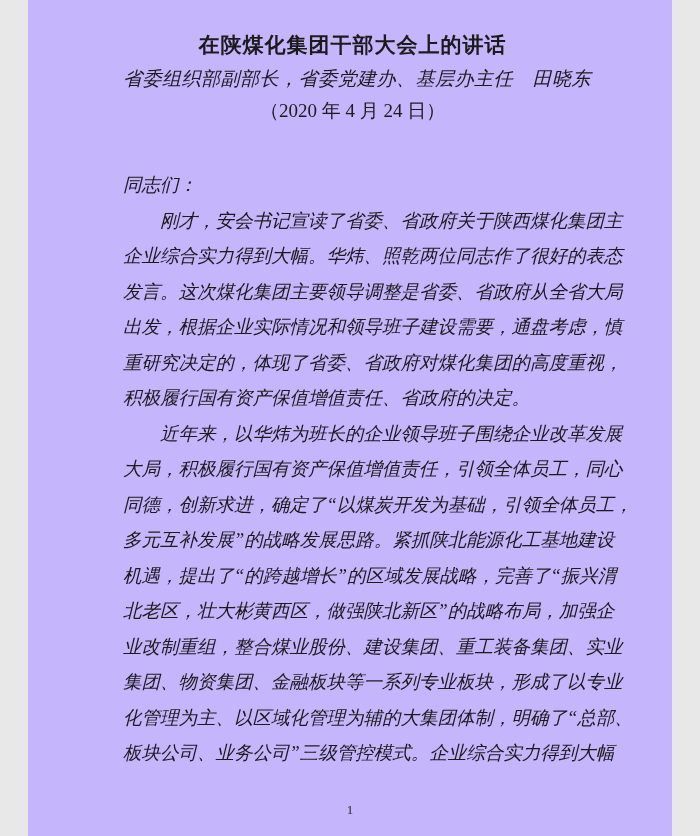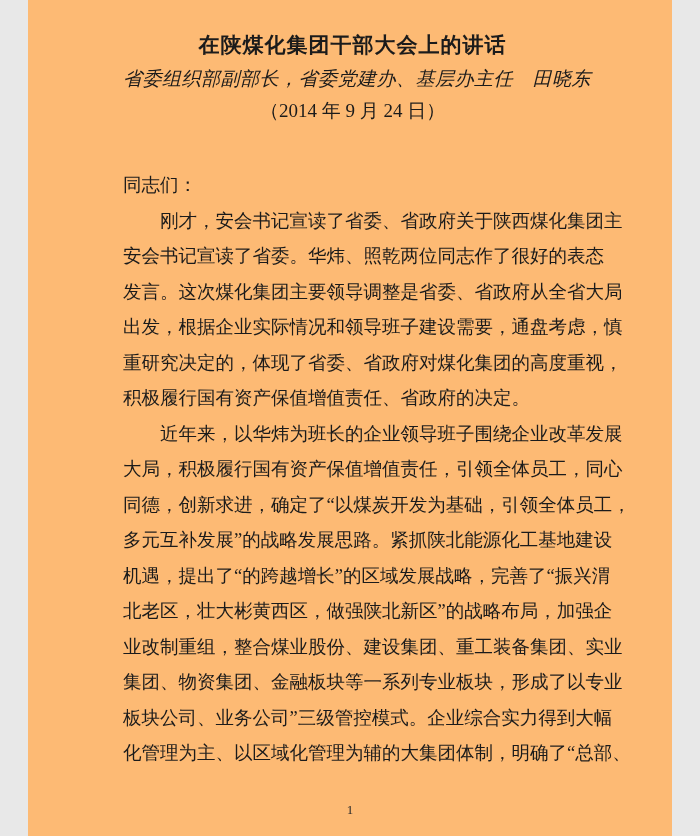--- a/index.html
+++ b/index.html
@@ -5,21 +5,21 @@
   html, body {
     margin: 0;
     padding: 0;
     background: #e8e8e8;
   }
   .page {
     position: relative;
     width: 644px;
     height: 836px;
     margin: 0 auto;
-    background: #fdba74;
+    background: #c4b5fd;
     color: #1b1b1b;
     font-family: "Liberation Serif", "DejaVu Serif", serif;
     overflow: hidden;
     box-sizing: border-box;
     padding: 28px 90px 0 95px;
   }
   .doc-title {
     font-size: 21px;
     font-weight: bold;
     text-align: center;
@@ -38,20 +38,21 @@
   .date-line {
     font-size: 19px;
     text-align: center;
     line-height: 32px;
     white-space: nowrap;
   }
   .body-text {
     margin-top: 41px;
     font-size: 18.5px;
     line-height: 35.5px;
+    font-style: italic;
   }
   .line {
     text-align: justify;
     text-align-last: justify;
     white-space: nowrap;
   }
   .line.first {
     text-indent: 2em;
   }
   .line.para-end {
@@ -74,45 +75,45 @@
 </style>
 </head>
 <body>
 
 <div class="page">
 
   <div class="doc-title">在陕煤化集团干部大会上的讲话</div>
 
   <div class="author-line">省委组织部副部长，省委党建办、基层办主任　田晓东</div>
 
-  <div class="date-line">（2014 年 9 月 24 日）</div>
+  <div class="date-line">（2020 年 4 月 24 日）</div>
 
   <div class="body-text">
 
     <div class="line salutation">同志们：</div>
 
     <div>
       <div class="line first">刚才，安会书记宣读了省委、省政府关于陕西煤化集团主</div>
-      <div class="line">安会书记宣读了省委。华炜、照乾两位同志作了很好的表态</div>
+      <div class="line">企业综合实力得到大幅。华炜、照乾两位同志作了很好的表态</div>
       <div class="line">发言。这次煤化集团主要领导调整是省委、省政府从全省大局</div>
       <div class="line">出发，根据企业实际情况和领导班子建设需要，通盘考虑，慎</div>
       <div class="line">重研究决定的，体现了省委、省政府对煤化集团的高度重视，</div>
       <div class="line para-end">积极履行国有资产保值增值责任、省政府的决定。</div>
     </div>
 
     <div>
       <div class="line first">近年来，以华炜为班长的企业领导班子围绕企业改革发展</div>
       <div class="line">大局，积极履行国有资产保值增值责任，引领全体员工，同心</div>
       <div class="line">同德，创新求进，确定了“以煤炭开发为基础，引领全体员工，</div>
       <div class="line">多元互补发展”的战略发展思路。紧抓陕北能源化工基地建设</div>
       <div class="line">机遇，提出了“的跨越增长”的区域发展战略，完善了“振兴渭</div>
       <div class="line">北老区，壮大彬黄西区，做强陕北新区”的战略布局，加强企</div>
       <div class="line">业改制重组，整合煤业股份、建设集团、重工装备集团、实业</div>
       <div class="line">集团、物资集团、金融板块等一系列专业板块，形成了以专业</div>
+      <div class="line">化管理为主、以区域化管理为辅的大集团体制，明确了“总部、</div>
       <div class="line">板块公司、业务公司”三级管控模式。企业综合实力得到大幅</div>
-      <div class="line">化管理为主、以区域化管理为辅的大集团体制，明确了“总部、</div>
     </div>
 
   </div>
 
   <div class="page-number">1</div>
 
 </div>
 
 </body></html>

